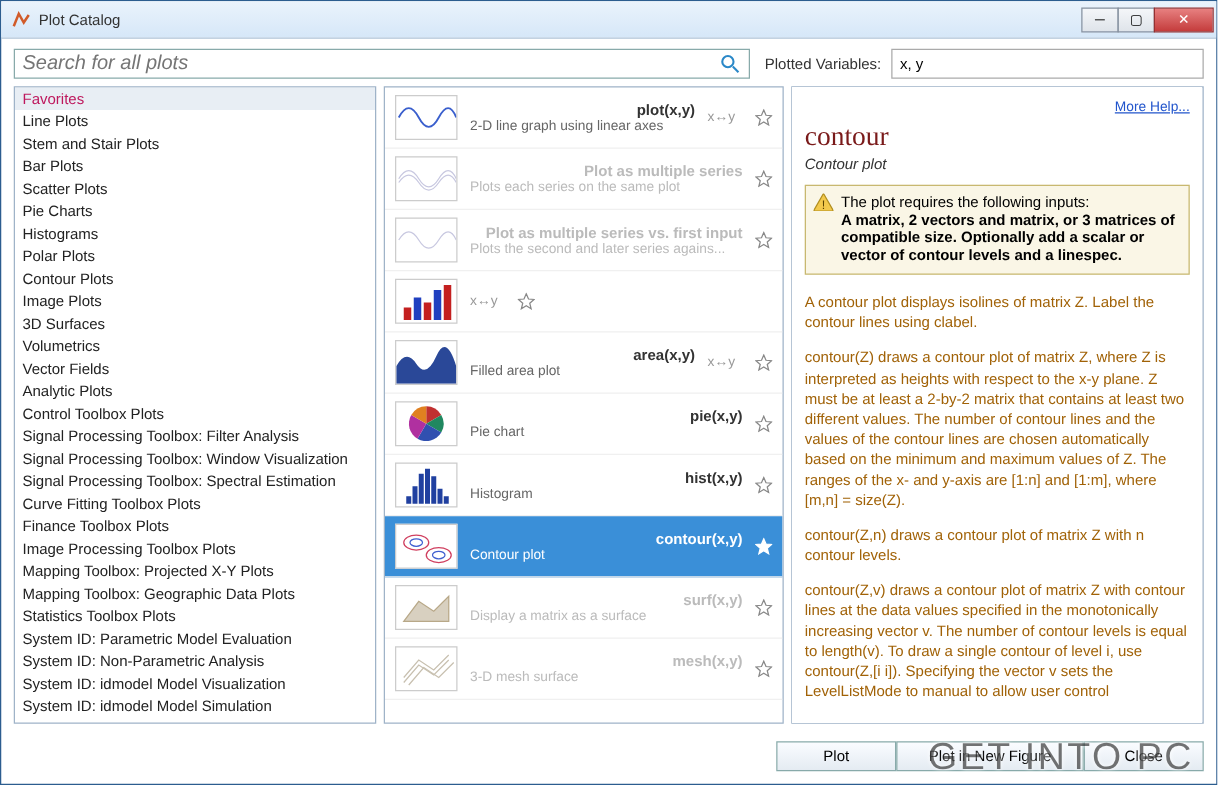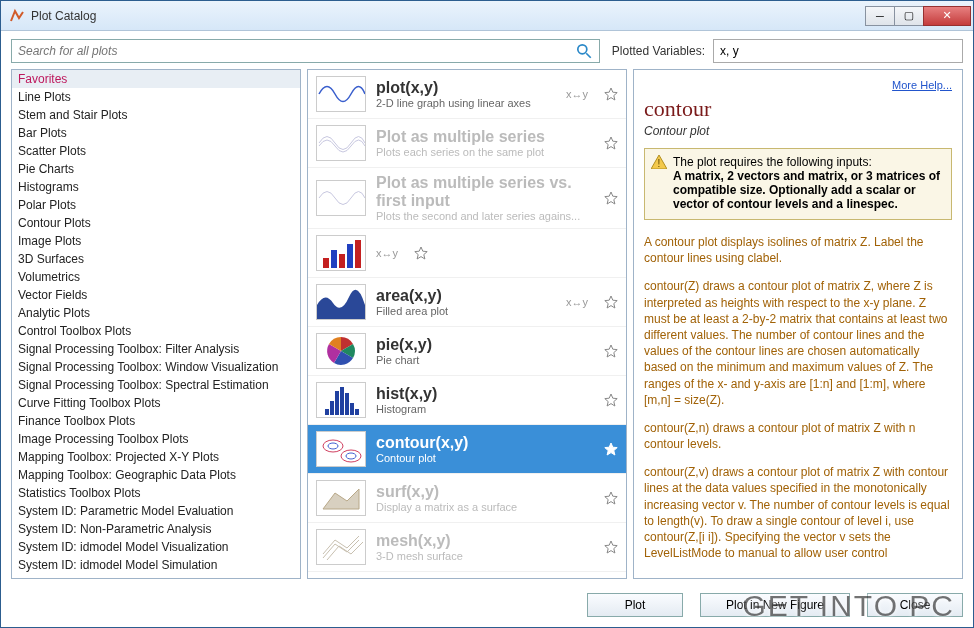--- a/index.html
+++ b/index.html
@@ -9,55 +9,55 @@
 
 .titlebar { height: 30px; background: linear-gradient(#eaf3fc, #d6e7f8); border-bottom: 1px solid #b0c4d8; display: flex; align-items: center; padding: 0 2px 0 8px; }
 .titlebar .app-icon { width: 16px; height: 16px; margin-right: 6px; }
 .titlebar .title { flex: 1; color: #333; font-size: 12px; }
 .winbtns { display: flex; gap: 0; }
 .winbtn { width: 30px; height: 20px; border: 1px solid #8892a0; background: linear-gradient(#f4f6f9,#dfe4ea); margin-left: -1px; display: flex; align-items: center; justify-content: center; font-size: 11px; cursor: pointer; }
 .winbtn.close { width: 48px; background: linear-gradient(#e78080,#c43c3c); color: #fff; border-color: #963030; }
 
 .toprow { display: flex; gap: 8px; padding: 8px 10px 6px 10px; align-items: center; }
 .searchwrap { flex: 1; position: relative; border: 1px solid #8aa; background: #fff; height: 24px; display: flex; align-items: center; }
-.searchwrap input { border: 0; width: calc(100% - 24px); padding: 0 6px; font-size: 12px; color: #888; font-style: italic; outline: none; }
+.searchwrap input { border: 0; width: calc(100% - 24px); padding: 0 6px; font-size: 16px; color: #888; font-style: italic; outline: none; }
 .searchwrap .mag { width: 18px; height: 18px; margin-right: 2px; }
 .pv-label { color: #333; font-size: 12px; padding-left: 4px; }
 .pv-field { width: 250px; height: 24px; border: 1px solid #aaa; background: #fff; padding: 0 6px; font-size: 12px; }
 
 .maingrid { flex: 1; display: grid; grid-template-columns: 290px 1fr 330px; gap: 6px; padding: 0 10px 6px 10px; min-height: 0; }
 
 .panel { border: 1px solid #9fb3c8; background: #fff; overflow-y: auto; overflow-x: hidden; position: relative; }
 .catlist { }
 .catitem { padding: 2px 6px; font-size: 12px; color: #222; cursor: pointer; white-space: nowrap; }
 .catitem.hdr { background: #e8eef4; color: #be185d; }
 
 .plotlist { }
 .plotrow { display: flex; align-items: center; gap: 10px; padding: 6px 8px; cursor: pointer; border-bottom: 1px solid #f0f0f0; }
 .plotrow.sel { background: #3a8fd8; color: #fff; }
 .plotrow.dim .ptitle, .plotrow.dim .pdesc, .plotrow.dim .arrow { color: #bbb; }
 .thumb { width: 50px; height: 36px; background: #fff; border: 1px solid #ccc; flex-shrink: 0; display: flex; align-items: center; justify-content: center; }
 .ptext { flex: 1; min-width: 0; }
-.ptitle { font-weight: bold; font-size: 16px; color: #333; }
+.ptitle { font-weight: bold; font-size: 12px; color: #333; text-align: right; }
 .pdesc { font-size: 11px; color: #666; }
 .plotrow.sel .ptitle, .plotrow.sel .pdesc { color: #fff; }
 .arrow { font-size: 11px; color: #999; margin-right: 6px; }
 .star { width: 14px; height: 14px; flex-shrink: 0; }
 
 .help { padding: 8px 10px; overflow-y: auto; }
 .morehelp { text-align: right; }
 .morehelp a { color: #2255cc; font-size: 11px; text-decoration: underline; }
 .hname { color: #7a1a1a; font-size: 22px; font-family: Georgia, serif; margin: 4px 0 2px 0; }
 .hsub { font-style: italic; color: #333; margin-bottom: 10px; }
 .warnbox { border: 1px solid #c8b870; background: #faf6e6; padding: 6px 8px 8px 28px; position: relative; margin-bottom: 14px; }
 .warnbox .wicon { position: absolute; left: 6px; top: 6px; width: 16px; height: 14px; }
 .warnbox .bold { font-weight: bold; }
 .hp { margin: 0 0 12px 0; line-height: 1.35; color: #a16207; }
 
-.footer { display: flex; justify-content: flex-end; gap: 17px; padding: 8px 10px 10px 0; border-top: 0; position: relative; }
+.footer { display: flex; justify-content: flex-end; gap: 0; padding: 8px 10px 10px 0; border-top: 0; position: relative; }
 .btn { min-width: 96px; height: 24px; border: 1px solid #8aa; background: linear-gradient(#fafcff,#e4ebf2); font-size: 12px; cursor: pointer; }
 
 .watermark { position: absolute; right: 18px; bottom: 4px; font-family: Impact, "Arial Black", sans-serif; font-size: 30px; letter-spacing: 2px; color: rgba(0,0,0,.55); pointer-events: none; text-shadow: 0 0 4px #fff; }
 </style>
 </head>
 <body>
 
 <div class="window">
 
   <div class="titlebar">

